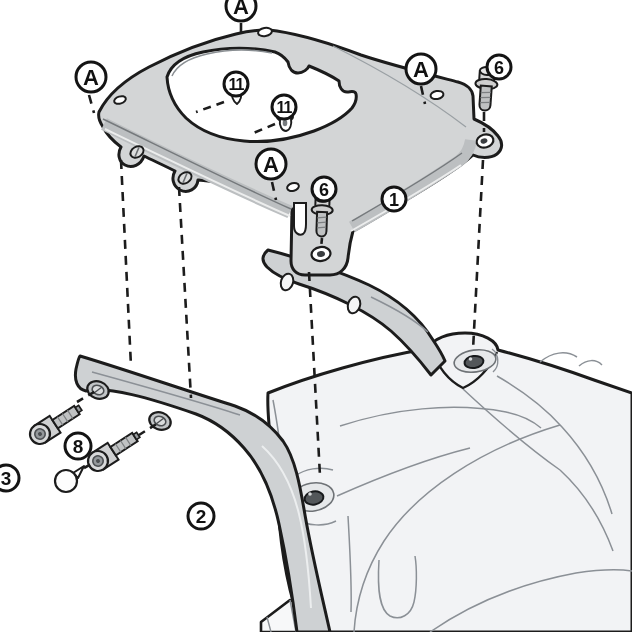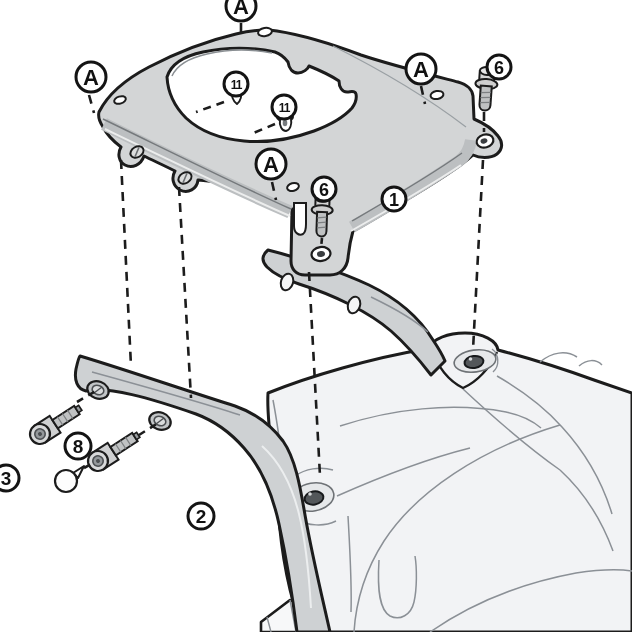--- a/index.html
+++ b/index.html
@@ -5,21 +5,21 @@
   html,body{margin:0;padding:0;background:#fff;}
   #stage{position:relative;width:632px;height:632px;overflow:hidden;background:#fff;
          font-family:"Liberation Sans",sans-serif;}
   #stage svg{position:absolute;left:0;top:0;}
   .co{position:absolute;background:#fff;border:3px solid #141414;border-radius:50%;
       display:flex;align-items:center;justify-content:center;font-weight:bold;color:#111;
       transform:translate(-50%,-50%);box-sizing:border-box;line-height:1;}
   .lg{width:33px;height:33px;font-size:22px;}
   .md{width:29px;height:29px;font-size:19px;}
   .sm{width:27px;height:27px;font-size:18px;}
-  .s11{font-size:12px;letter-spacing:-1px;}
+  .s11{font-size:16px;letter-spacing:-1px;}
 </style>
 </head>
 <body>
 
 <div id="stage">
 
 <svg width="632" height="632" viewBox="0 0 632 632">
 
   <g>
     <path d="M268,393 C310,376 372,358 426,349 C434,339 448,333 465,333 C483,333 497,341 498,350

